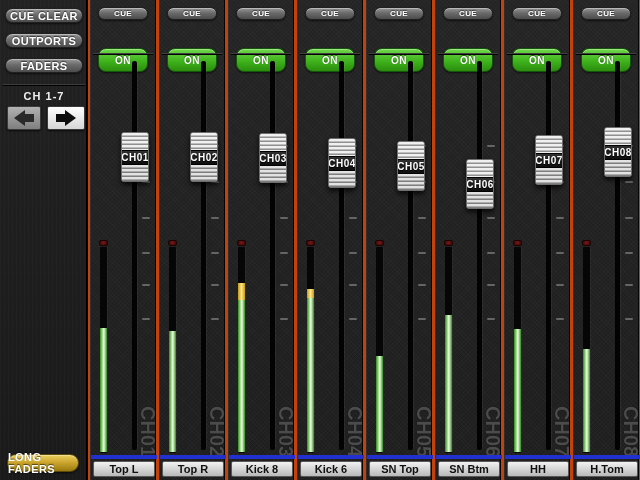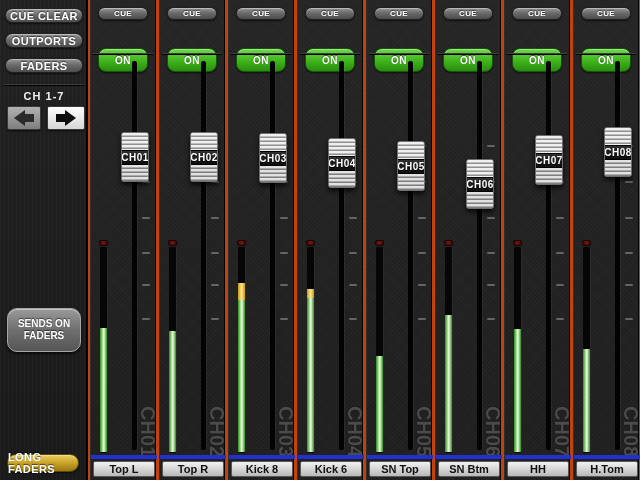--- a/index.html
+++ b/index.html
@@ -159,21 +159,20 @@
         <span class="tri-l"></span>
         <span class="tail-l"></span>
       </span>
   </div>
   <div class="nav-btn nav-right">
     <span class="arrow">
         <span class="tail-r"></span>
         <span class="tri-r"></span>
       </span>
   </div>
-  <div class="sendsonfaders">SENDS ON FADERS</div>
   <div class="pill sb-btn sb-longfaders">LONG FADERS</div>
 </div>
 
 <div class="strips">
   <div class="strip">
     <div class="pill cue-btn">CUE</div>
     <div class="pill on-btn">ON</div>
     <div class="strip-divider"></div>
     <div class="fader-slot"></div>
     <div class="clip-led"></div>

